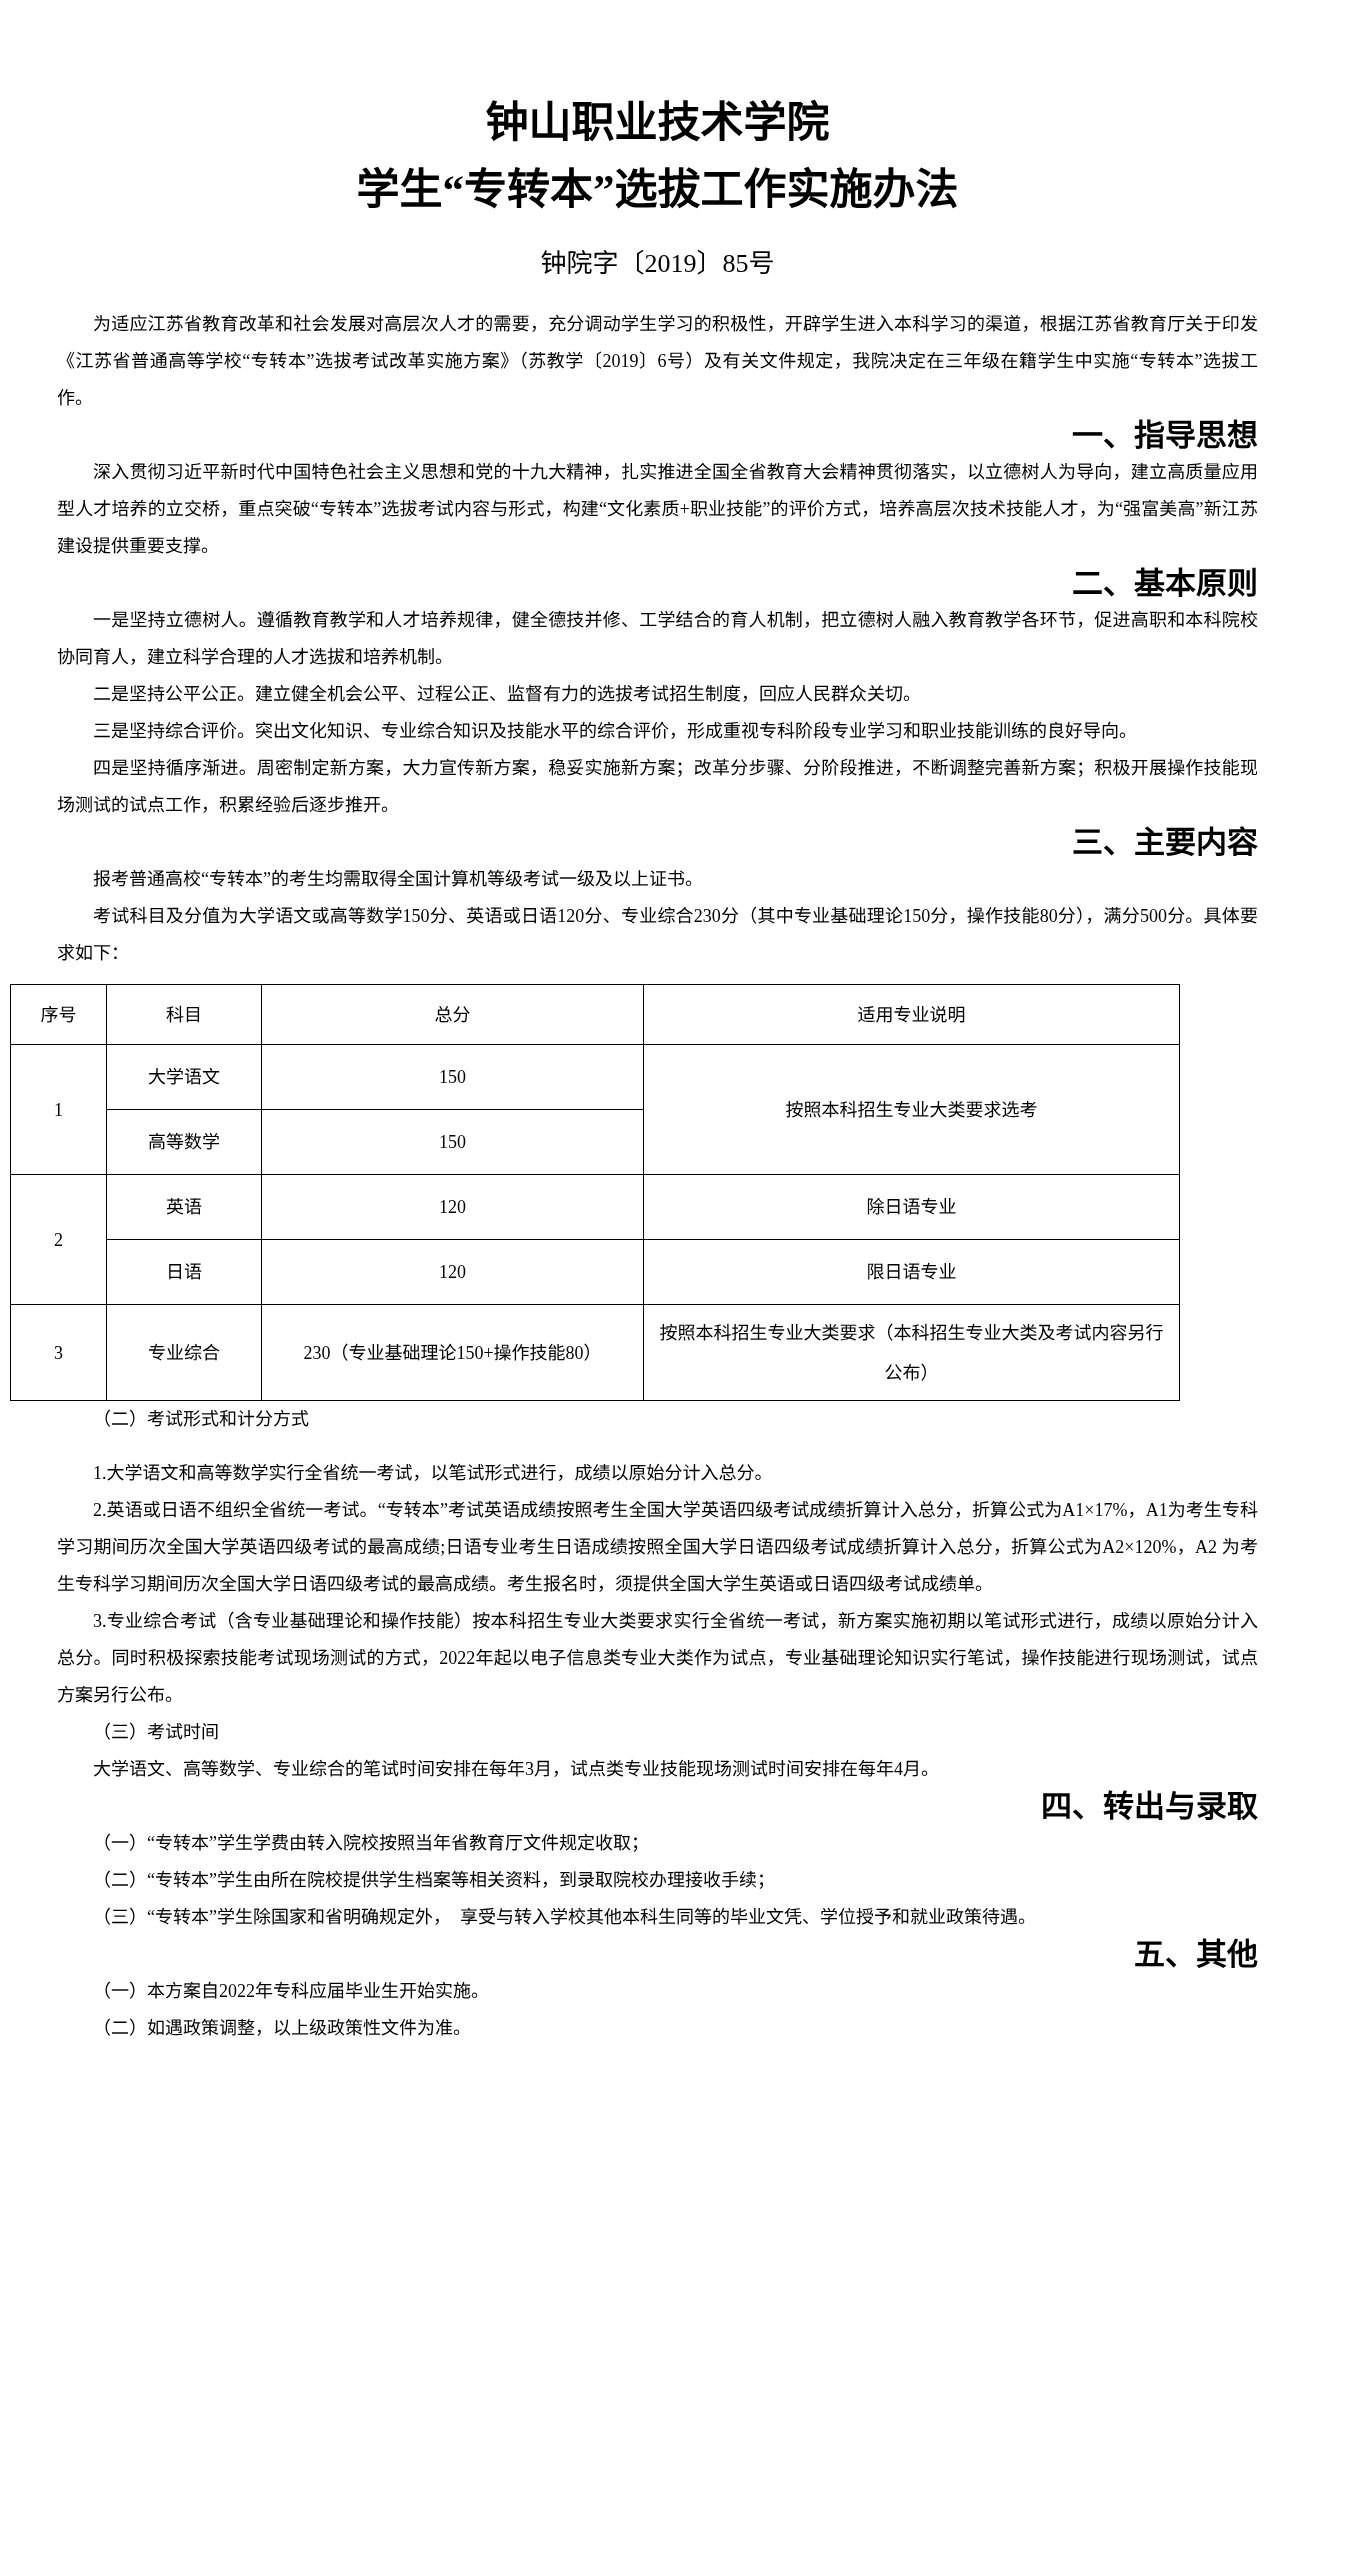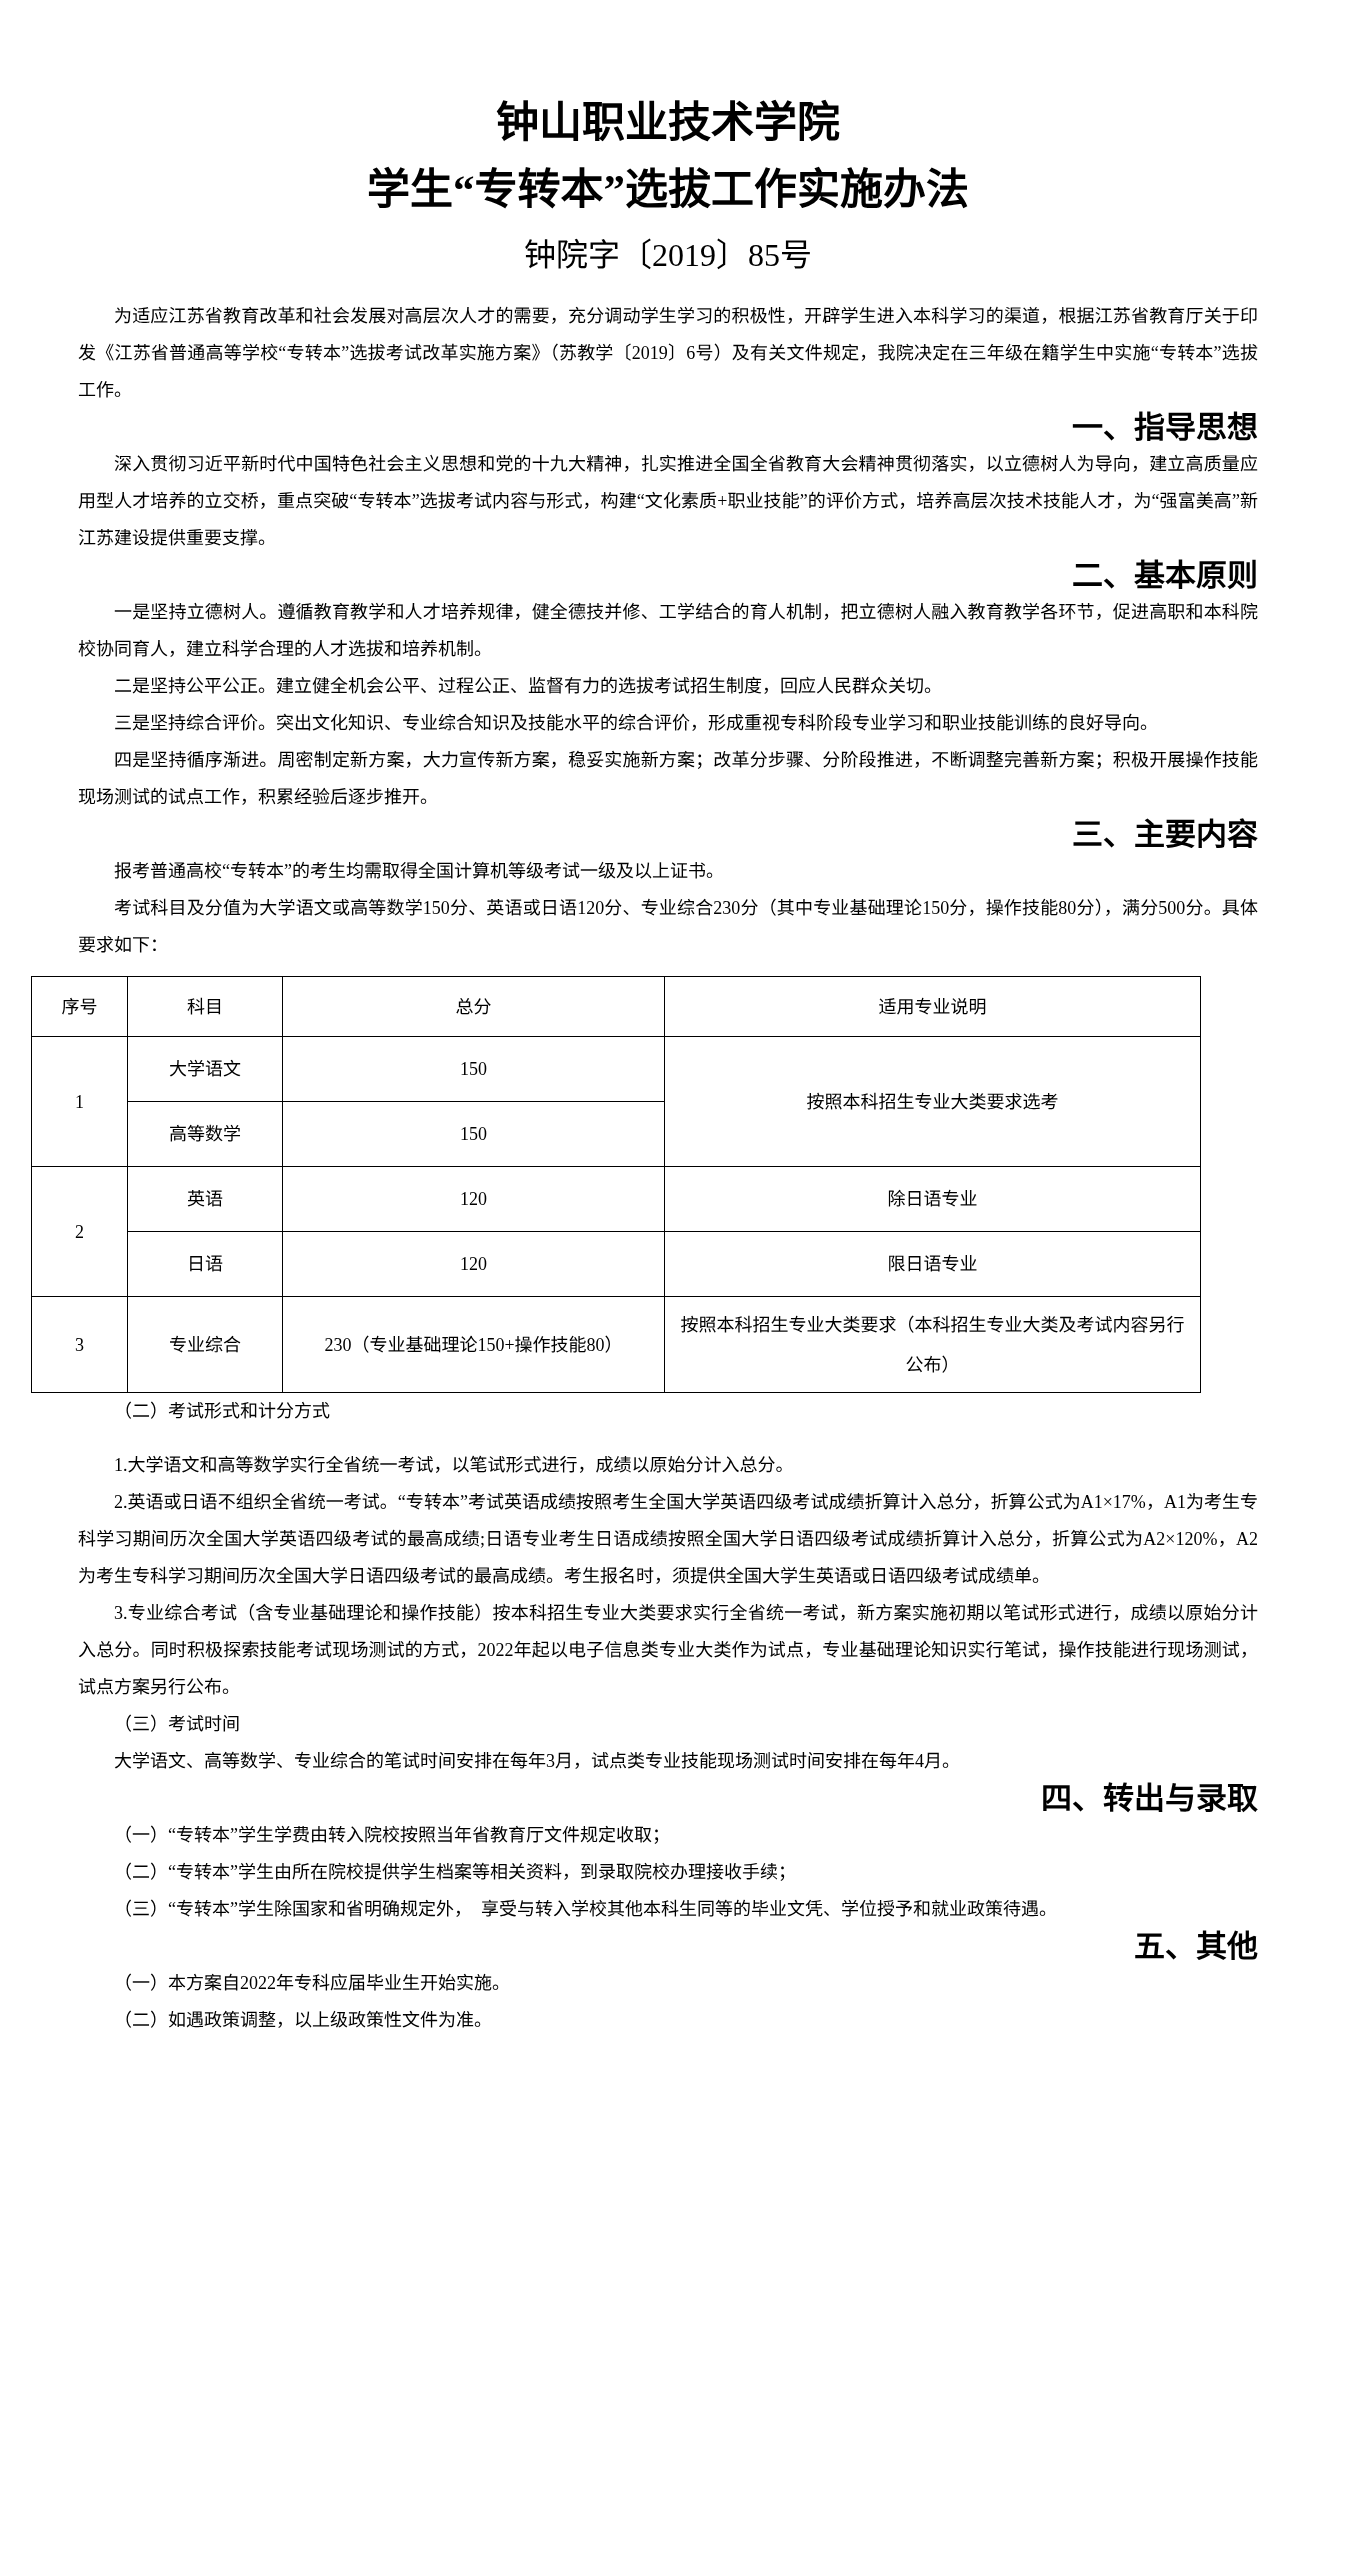--- a/index.html
+++ b/index.html
@@ -2,32 +2,32 @@
 <html lang="zh-CN" style="font-size:13.8px"><head>
 <meta charset="utf-8">
 <style>
   html, body { margin: 0; padding: 0; background: #ffffff; }
   body {
     width: 1367px; height: 2576px;
     color: #000000;
     font-family: "Liberation Serif", serif;
     overflow: hidden;
   }
-  .page { padding: 0 109px 0 78px; }
+  .page { padding: 0 109px 0 57px; }
 
   .title-line {
     margin: 0; text-align: center;
     font-size: 43px; font-weight: bold;
     line-height: 67px;
     font-family: "Liberation Serif", serif;
   }
   .title-block { margin-top: 89px; }
   .doc-number {
-    margin-top: 16px; text-align: center;
-    font-size: 32px; line-height: 33px;
+    margin-top: 24px; text-align: center;
+    font-size: 26px; line-height: 33px;
   }
   .body-block { margin-top: 26px; }
 
   p.blk {
     margin: 0;
     font-size: 18px;
     line-height: 37px;
     text-align: justify;
     text-indent: 2em;
     word-break: break-all;

